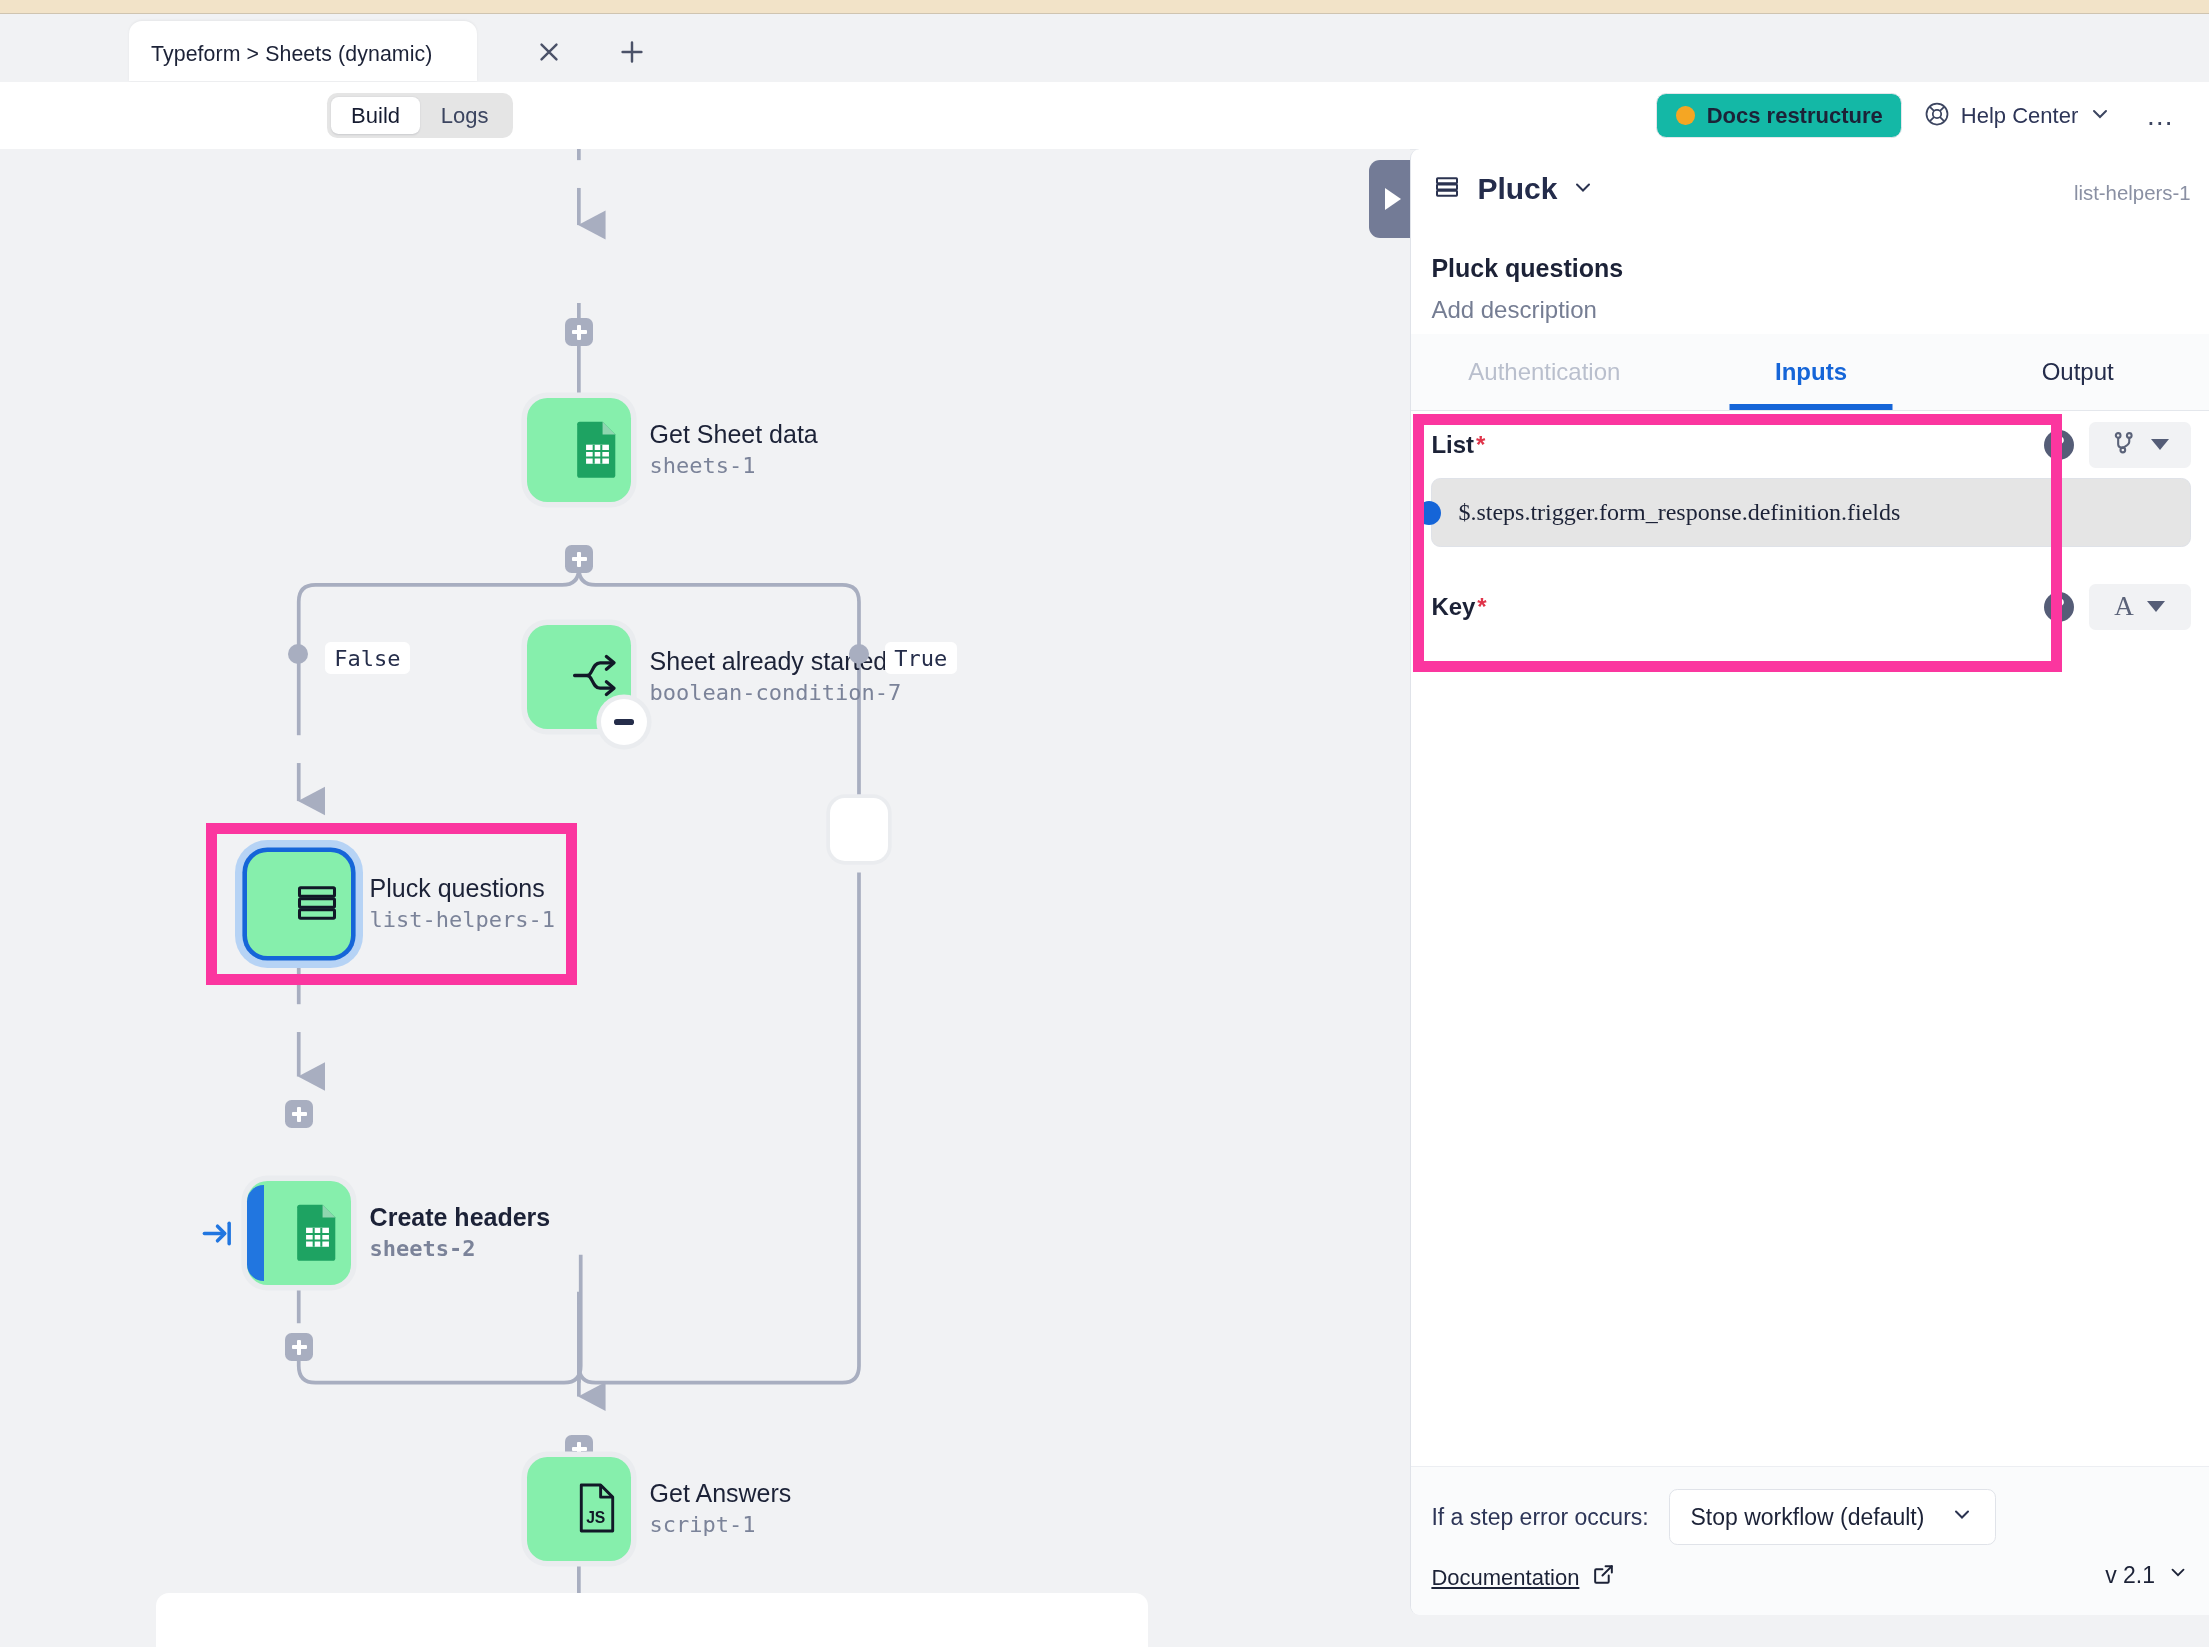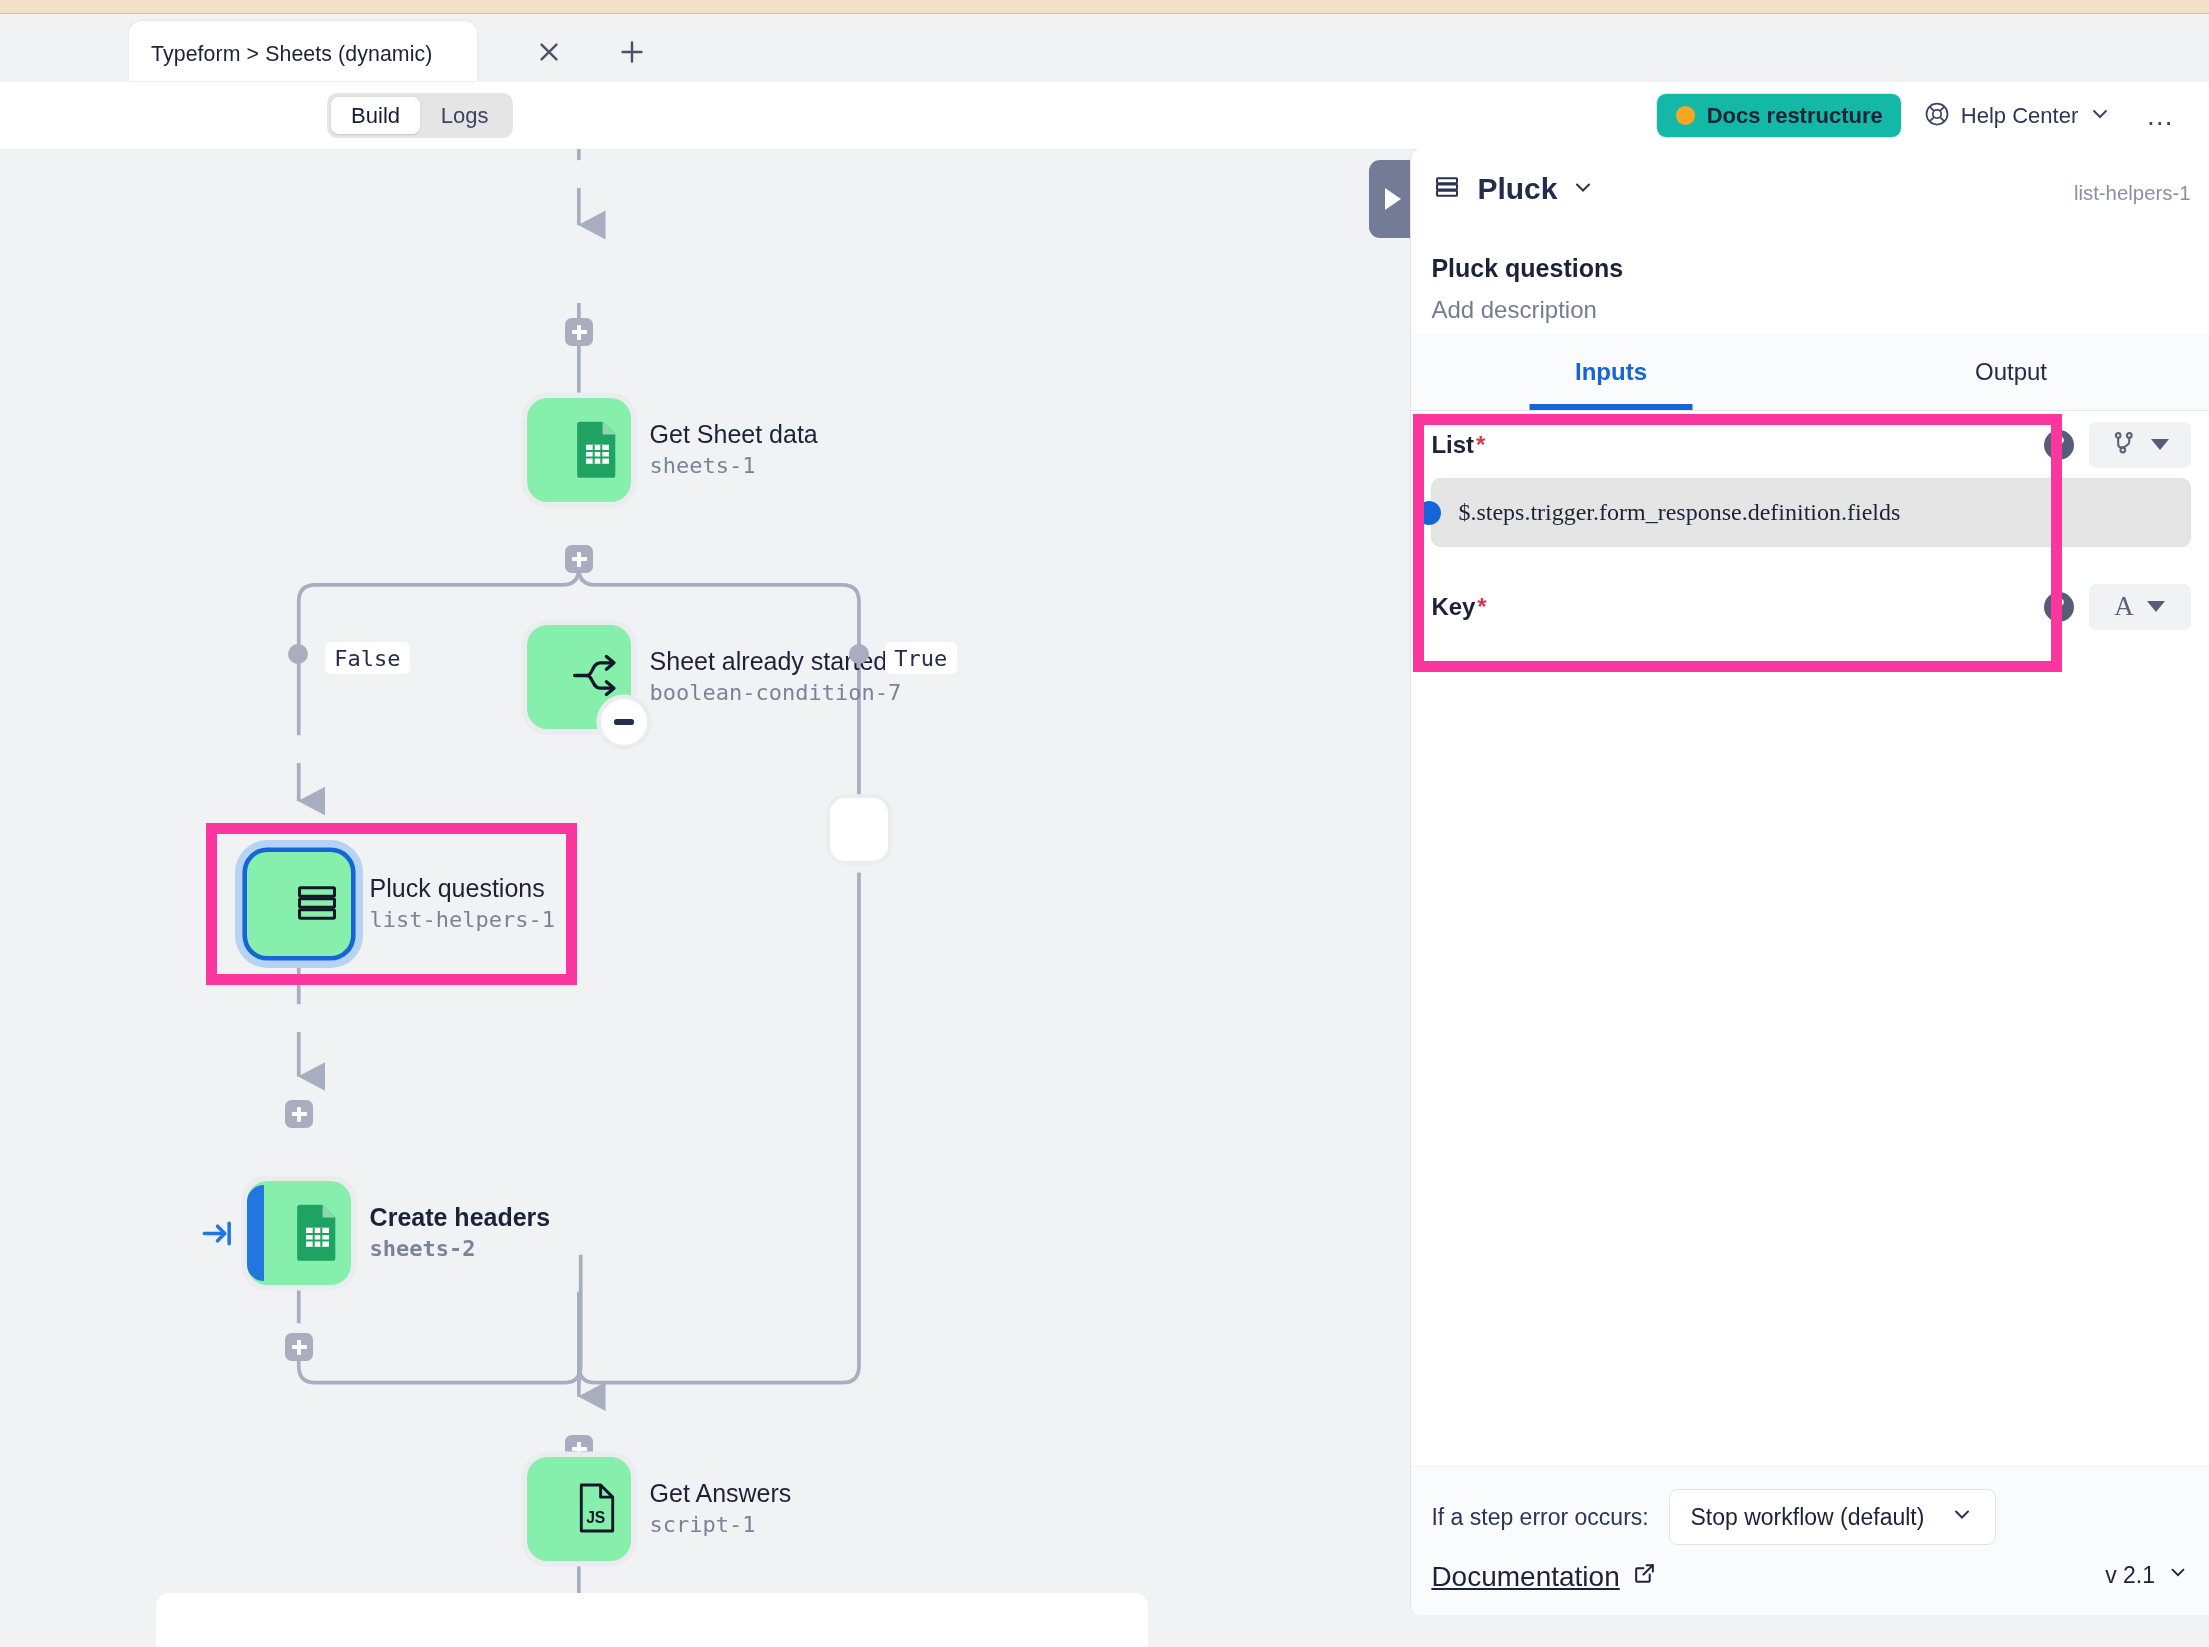--- a/index.html
+++ b/index.html
@@ -112,21 +112,21 @@
   .val-bullet.on{background:#1565d8;}
   .val-bullet.off{background:#fff;border:2.8px solid #aab0c0;}
   .val-text{padding-left:26px;font-size:24px;color:#1c2237;white-space:nowrap;}
 
   .panel-foot{position:absolute;left:0;bottom:0;width:800px;height:148px;background:#fafbfc;border-top:0.9px solid #eceef2;}
   .err-row{position:absolute;left:20.4px;top:22px;display:flex;align-items:center;gap:20.4px;}
   .err-label{font-size:23px;color:#2d3557;}
   .err-select{height:54px;background:#fff;border:0.9px solid #e0e3e9;border-radius:8.3px;display:flex;align-items:center;gap:26px;padding:0 20.4px;cursor:pointer;}
   .err-select span{font-size:23px;color:#1c2237;white-space:nowrap;}
   .doc-link{position:absolute;left:20.4px;bottom:22px;display:flex;align-items:center;gap:12px;cursor:pointer;}
-  .doc-link span{font-size:28px;color:#1c2237;text-decoration:underline;text-align:center;}
+  .doc-link span{font-size:22px;color:#1c2237;text-decoration:underline;text-align:center;}
   .version{position:absolute;right:22px;bottom:26px;display:flex;align-items:center;gap:12px;font-size:23px;color:#1c2237;cursor:pointer;}
 </style>
 </head>
 <body>
 
 <div class="app">
 
   <div class="top-strip"></div>
 
   <div class="tabstrip">
@@ -353,20 +353,21 @@
             </svg>
         </span>
       </div>
       <div class="step-id">list-helpers-1</div>
     </div>
 
     <div class="step-name">Pluck questions</div>
     <div class="step-desc">Add description</div>
 
     <div class="tabs">
+      <div class="tab disabled">Authentication</div>
       <div class="tab active">Inputs</div>
       <div class="tab">Output</div>
     </div>
 
     <div class="fields">
 
       <div class="field">
         <div class="field-head">
           <span class="field-label"><span>List</span><span class="req">*</span></span>
           <span class="field-tools">

